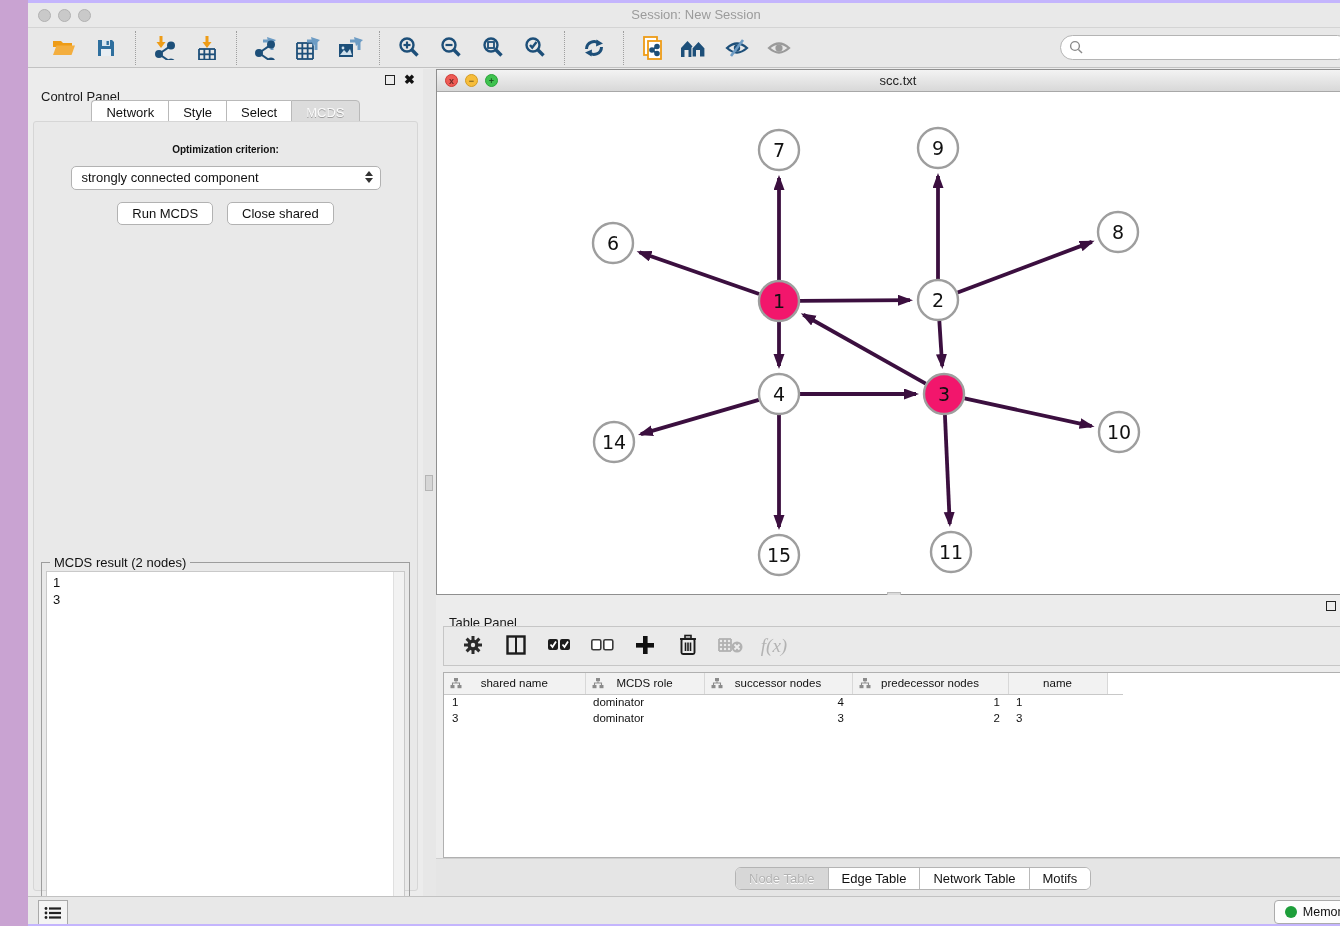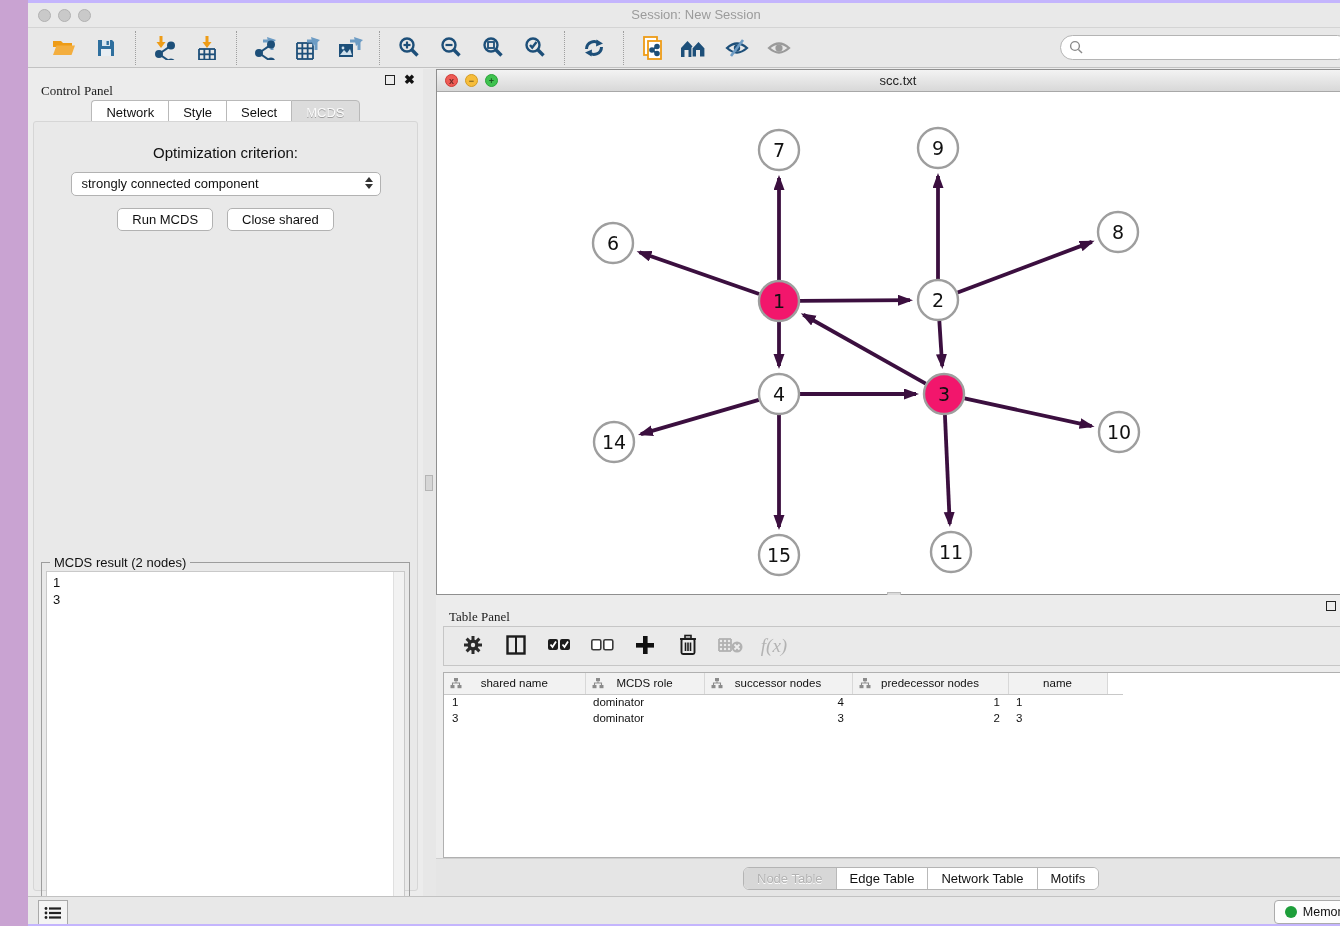--- a/index.html
+++ b/index.html
@@ -20,33 +20,33 @@
   .tb-sep { width:1px; height:34px; border-left:1px dotted #9f9f9f; margin:0 3px; }
   .tb-btn { width:36px; height:32px; display:flex; align-items:center; justify-content:center; background:transparent; border:none; }
   .tb-btn svg { display:block; }
   .search-wrap { position:absolute; right:14px; top:32px; width:290px; height:25px; }
   .search-input { width:100%; height:100%; border:1px solid #b4b4b4; border-radius:13px; background:#fff; padding:0 10px 0 28px; font-size:12px; color:#333; outline:none; }
   .search-glyph { position:absolute; left:9px; top:5px; width:14px; height:14px; }
 
   
   .control-panel { position:absolute; left:0; top:66px; width:395px; height:827px; background:#ececec; }
   .panel-head { position:relative; height:28px; }
-  .panel-title { position:absolute; left:13px; top:14px; font-size:13px; color:#1a1a1a;font-family:Liberation Serif, serif; }
+  .panel-title { position:absolute; left:13px; top:20px; font-size:13px; color:#1a1a1a; }
   .panel-icons { position:absolute; right:8px; top:6px; display:flex; gap:9px; align-items:center; }
   .float-ico { width:10px; height:10px; border:1.6px solid #222; display:inline-block; }
   .close-ico { font-size:13px; font-weight:bold; color:#111; line-height:10px; }
 
   .cp-tabs { position:absolute; left:0; top:31px; width:100%; display:flex; justify-content:center; }
   .cp-tab { font-size:13px; padding:4px 14px; background:#fff; border:1px solid #b9b9b9; border-right:none; color:#111; }
   .cp-tab:first-child { border-radius:4px 0 0 4px; }
   .cp-tab:last-child { border-right:1px solid #b9b9b9; border-radius:0 4px 4px 0; }
   .cp-tab.sel { background:#dcdcdc; color:#fbfbfb; text-shadow:0 1px 0 #9f9f9f; }
   .cp-body { position:absolute; left:5px; top:52px; width:385px; height:770px; background:#e9e9e9; border:1px solid #d6d6d6; border-radius:3px; }
 
-  .opt-label { margin-top:22px; text-align:center; font-size:15px; color:#111; }
+  .opt-label { margin-top:22px; text-align:center; font-size:10px; color:#111;font-weight:bold; }
   .select-box { position:relative; margin:11px auto 0; width:310px; height:24px; background:#fff; border:1px solid #b2b2b2; border-radius:5px; font-size:13px; color:#111; line-height:22px; padding-left:10px; }
   .stepper { position:absolute; right:7px; top:4px; display:flex; flex-direction:column; gap:2px; }
   .tri-up { width:0; height:0; border-left:4px solid transparent; border-right:4px solid transparent; border-bottom:5px solid #333; }
   .tri-dn { width:0; height:0; border-left:4px solid transparent; border-right:4px solid transparent; border-top:5px solid #333; }
   .cp-buttons { margin-top:12px; display:flex; justify-content:center; gap:14px; }
   .push-btn { font-size:13px; color:#111; background:#fff; border:1px solid #b2b2b2; border-radius:5px; padding:3px 14px; font-family:"Liberation Sans",sans-serif; }
 
   .result-group { position:absolute; left:7px; top:440px; width:369px; height:378px; border:1px solid #9d9d9d; }
   .result-legend { position:absolute; left:8px; top:-8px; background:#e9e9e9; padding:0 4px; font-size:13px; color:#111; }
   .result-text { position:absolute; left:4px; top:8px; right:4px; bottom:4px; background:#fff; border:1px solid #c9c9c9; font-size:13px; line-height:17px; color:#111; padding:2px 0 0 6px; white-space:pre; overflow:hidden; }
@@ -69,21 +69,21 @@
   .tp-head { position:relative; height:28px; }
   .tp-toolbar { position:absolute; left:7px; right:3px; top:31px; height:40px; background:#eaeaea; border:1px solid #c6c6c6; display:flex; align-items:center; gap:17px; padding-left:16px; }
   .tp-ico { display:flex; align-items:center; justify-content:center; width:26px; height:26px; border:none; background:transparent; }
   .fx-ico { font-family:"Liberation Serif", serif; font-style:italic; font-size:19px; color:#b3b3b3;text-align:center; }
   .tp-tablebox { position:absolute; left:7px; right:3px; top:77px; bottom:38px; background:#fff; border:1px solid #b0b0b0; overflow:hidden; }
   table.data { border-collapse:collapse; font-size:11.5px; color:#111; table-layout:fixed; }
   table.data th { height:21px; background:#f2f2f2; border-right:1px solid #d8d8d8; border-bottom:1px solid #c8c8c8; font-weight:normal; position:relative; font-size:11.5px; }
   table.data th .th-ico { position:absolute; left:6px; top:5px; }
   table.data td { height:16px; padding:0 8px; white-space:nowrap; overflow:hidden; }
   .tp-bottom { position:absolute; left:0; right:0; bottom:0; height:38px; background:#e5e5e5; border-top:1px solid #cfcfcf; }
-  .tp-tabs { position:absolute; left:307px; top:8px; display:flex; border:1px solid #b4b4b4; border-radius:6px; overflow:hidden; background:#fff; }
+  .tp-tabs { position:absolute; left:299px; top:8px; display:flex; border:1px solid #b4b4b4; border-radius:6px; overflow:hidden; background:#fff; }
   .tp-tab { font-size:13px; padding:3px 13px; background:#fff; color:#111; border-right:1px solid #b9b9b9; }
   .tp-tab:last-child { border-right:none; }
   .tp-tab.sel { background:#d7d7d7; color:#b3b3b3; text-shadow:0 1px 0 #fff; }
 
   
   .statusbar { position:absolute; left:0; top:893px; width:100%; height:28px; background:#e8e8e8; border-top:1px solid #c2c2c2; }
   .list-btn { position:absolute; left:10px; top:3px; width:30px; height:25px; background:#f4f4f4; border:1px solid #a9a9a9; display:flex; align-items:center; justify-content:center; }
   .memory-btn { position:absolute; right:5px; top:3px; height:24px; background:#fdfdfd; border:1px solid #ababab; border-radius:4px; display:flex; align-items:center; gap:6px; padding:4px 10px; font-size:12.5px; color:#111; }
   .mem-dot { width:12px; height:12px; border-radius:50%; }
 </style>

